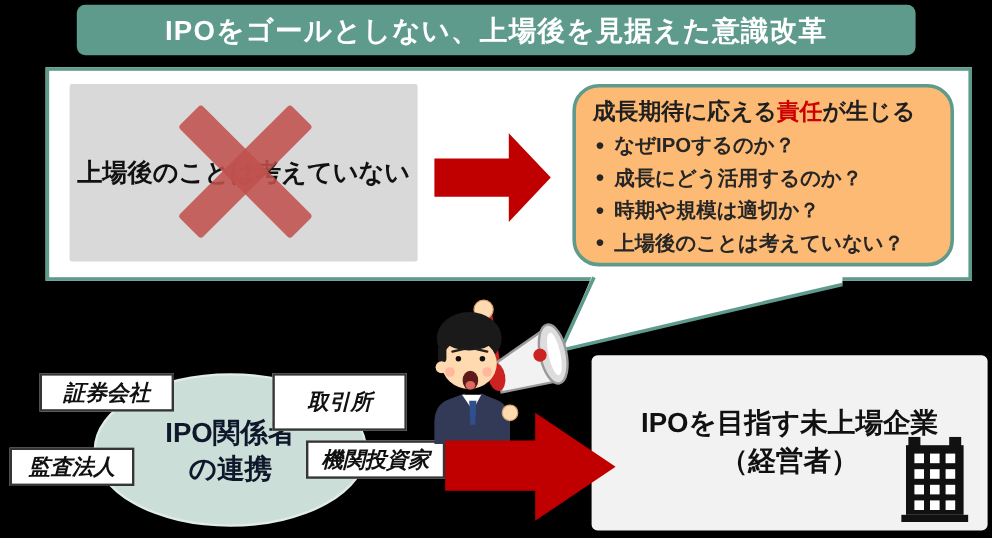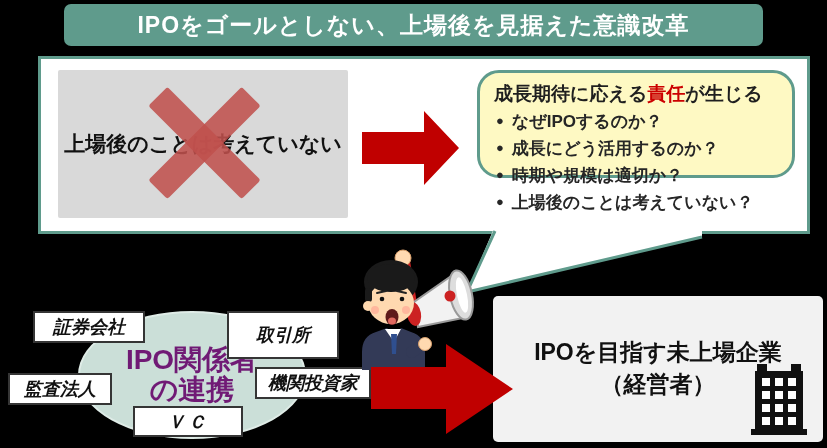--- a/index.html
+++ b/index.html
@@ -15,33 +15,33 @@
   .rejected-box{position:absolute;left:58px;top:70px;width:290px;height:148px;
     background:#d9d9d9;border-radius:2px;display:flex;align-items:center;justify-content:center;
     z-index:2;}
   .rejected-text{font-size:21px;font-weight:bold;color:#111;text-align:center;padding:0 6px;}
   .cross-bar{position:absolute;width:27px;height:132px;background:rgba(192,80,77,0.87);
     border-radius:3px;left:191px;top:77px;z-index:3;}
   .cross-a{transform:rotate(45deg);}
   .cross-b{transform:rotate(-45deg);}
   .svg-layer{position:absolute;left:0;top:0;pointer-events:none;}
   
-  .bubble{position:absolute;left:477px;top:70px;width:318px;height:108px;background:#fef9c3;
+  .bubble{position:absolute;left:477px;top:70px;width:318px;height:152px;background:#fdba74;
     border:3px solid #5f9b8c;border-radius:22px;z-index:3;box-sizing:border-box;
     padding:8px 10px 6px 14px;}
   .bubble-heading{font-size:19px;font-weight:bold;color:#1f1f1f;line-height:25px;white-space:nowrap;}
   .bubble-heading .hl{color:#cc0000;}
   .bubble-bullets{margin-top:3px;}
   .bullet-line{font-size:17px;font-weight:bold;color:#262626;line-height:26px;white-space:nowrap;}
   .bullet-dot{font-size:13px;margin:0 8px 0 2px;position:relative;top:-2px;}
   
   .ellipse{position:absolute;left:78px;top:311px;width:224px;height:124px;border-radius:50%;
     background:#cbdfd8;border:2px solid #dfece7;z-index:4;display:flex;flex-direction:column;
     align-items:center;justify-content:center;}
-  .ellipse .l1,.ellipse .l2{font-size:28px;font-weight:bold;color:#701a75;line-height:30px;}
+  .ellipse .l1,.ellipse .l2{font-size:23px;font-weight:bold;color:#0f172a;line-height:30px;}
   .stake-box{position:absolute;background:#ffffff;border:2px solid #353535;z-index:5;
     display:flex;align-items:center;justify-content:center;font-size:18px;font-weight:bold;
     color:#111;box-sizing:border-box;font-style:italic;}
   .sb0{left:33px; top:311px;width:112px;height:32px;}
   .sb1{left:227px;top:311px;width:112px;height:48px;}
   .sb2{left:8px;  top:373px;width:104px;height:32px;}
   .sb3{left:255px;top:367px;width:116px;height:32px;}
   .sb4{left:133px;top:406px;width:110px;height:31px;letter-spacing:3px;}
   
   .target-box{position:absolute;left:493px;top:296px;width:330px;height:146px;background:#f2f2f2;
@@ -109,23 +109,20 @@
     </div>
   <div class="stake-box sb1">
       <span>取引所</span>
     </div>
   <div class="stake-box sb2">
       <span>監査法人</span>
     </div>
   <div class="stake-box sb3">
       <span>機関投資家</span>
     </div>
-  <div class="stake-box sb4">
-      <span>ＶＣ</span>
-    </div>
 
   <div class="target-box">
     <div class="target-text">
       <div>IPOを目指す未上場企業</div>
       <div>（経営者）</div>
     </div>
     <svg class="building" width="56" height="72" viewBox="0 0 56 72">
       <rect x="6" y="0" width="10" height="10" fill="#111"></rect>
       <rect x="40" y="0" width="10" height="10" fill="#111"></rect>
       <rect x="4" y="7" width="48" height="58" fill="#111"></rect>

